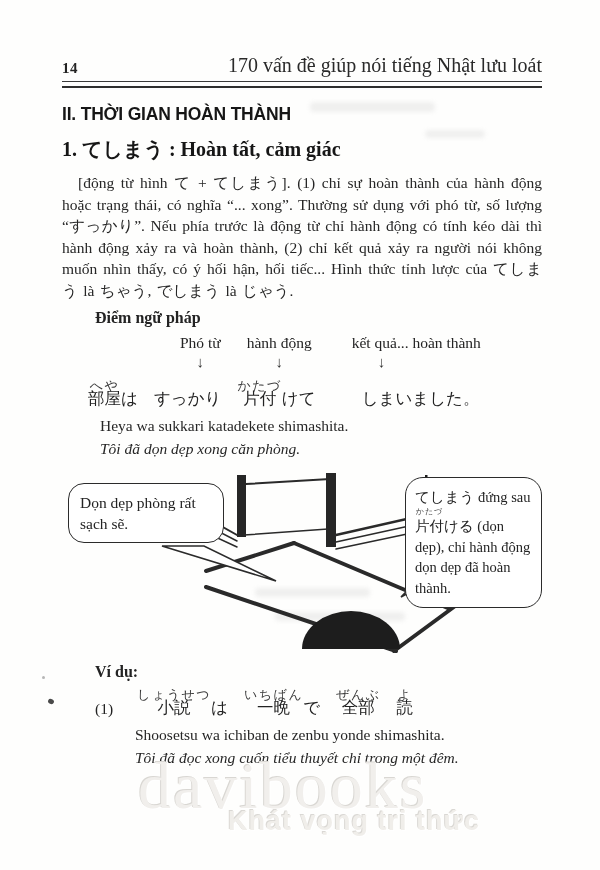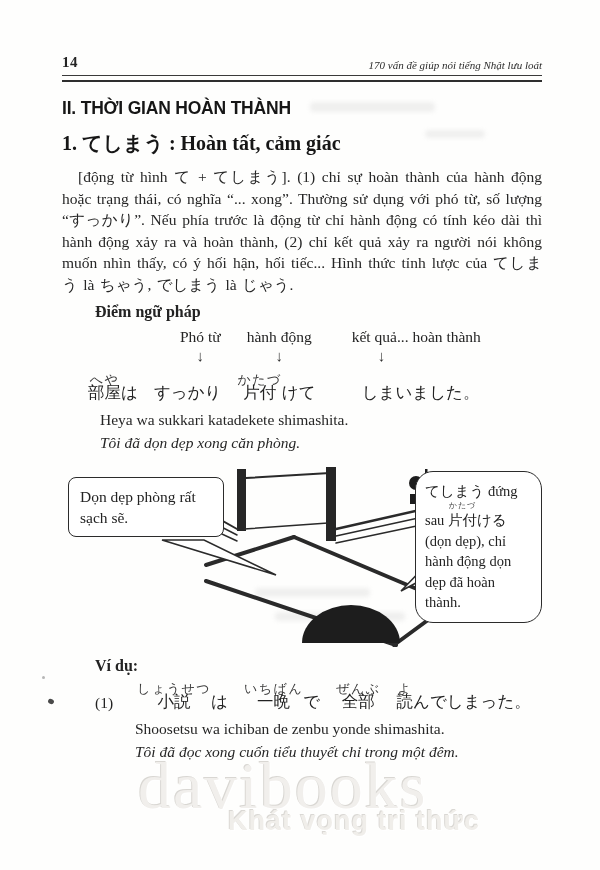--- a/index.html
+++ b/index.html
@@ -10,21 +10,21 @@
     background:#fefefd;
     box-sizing:border-box;
     padding:54px 58px 0 62px;
     overflow:hidden;
     color:#232323;
     font-family:"Liberation Serif","DejaVu Serif",serif;
   }
   
   .hdr{display:flex;justify-content:space-between;align-items:flex-end;}
   .hdr .pgnum{font-weight:bold;font-size:15px;letter-spacing:.5px;}
-  .hdr .runtitle{font-style:italic;font-size:11px;color:#2a2a2a;}
+  .hdr .runtitle{font-size:20px;color:#2a2a2a;}
   .hdr-rule{margin-top:4px;border-top:1.5px solid #3a3a3a;border-bottom:2.5px solid #2e2e2e;height:4px;}
   
   .h-section{
     margin:16px 0 0;
     font-family:"Liberation Sans","DejaVu Sans",sans-serif;
     font-weight:bold;font-size:17.5px;letter-spacing:-.2px;color:#161616;
   }
   .h-lesson{margin:11px 0 0;font-weight:bold;font-size:20px;color:#161616;}
   
   .intro{
@@ -46,24 +46,24 @@
   .base{font-size:16.5px;white-space:nowrap;color:#222;}
   .gA{margin-left:16px;}
   .gB{margin-left:46px;}
   .romaji{margin:7px 0 0 38px;font-size:15.5px;color:#262626;}
   .viet{margin:5px 0 0 38px;font-size:15.5px;font-style:italic;color:#262626;}
   
   .illus{position:relative;margin-top:13px;height:184px;}
   .room{position:absolute;left:136px;top:2px;}
   .bubble{
     position:absolute;background:#fff;border:1.5px solid #2b2b2b;
-    border-radius:8px;box-sizing:border-box;z-index:3;
+    border-radius:16px;box-sizing:border-box;z-index:3;
   }
   .bub-left{left:6px;top:12px;width:156px;padding:8px 11px;font-size:15.5px;line-height:21px;}
-  .bub-right{right:0px;top:6px;width:127px;padding:9px 9px;font-size:14.5px;line-height:20.5px;border-radius:18px;}
+  .bub-right{right:0px;top:6px;width:137px;padding:9px 9px;font-size:14.5px;line-height:20.5px;border-radius:18px;}
   .tail{position:absolute;z-index:2;}
   .iruby{display:inline-flex;flex-direction:column;align-items:center;vertical-align:bottom;}
   .ifuri{font-size:8px;letter-spacing:1px;color:#3a3a3a;line-height:9px;}
   
   .ex-title{margin:8px 0 0 33px;font-weight:bold;font-size:16px;}
   .ex-row{display:flex;align-items:flex-end;margin:5px 0 0 33px;}
   .ex-num{font-size:15.5px;margin-right:24px;padding-bottom:1px;}
   .ex-row .jp-line{margin:0;}
   .ex-indent{margin-left:73px;}
   
@@ -231,24 +231,20 @@
         <span class="base">で</span>
       </span>
       <span class="seg gA">
         <span class="furi">ぜんぶ</span>
         <span class="base">全部</span>
       </span>
       <span class="seg gA">
         <span class="furi">よ</span>
         <span class="base">読</span>
       </span>
-      <span class="seg">
-        <span class="furi"></span>
-        <span class="base">んでしまった。</span>
-      </span>
     </span>
   </div>
   <div class="romaji ex-indent">Shoosetsu wa ichiban de zenbu yonde shimashita.</div>
   <div class="viet ex-indent">Tôi đã đọc xong cuốn tiểu thuyết chỉ trong một đêm.</div>
 
   <div class="wm1">davibooks</div>
   <div class="wm2">Khát vọng tri thức</div>
 
 </div>
 

